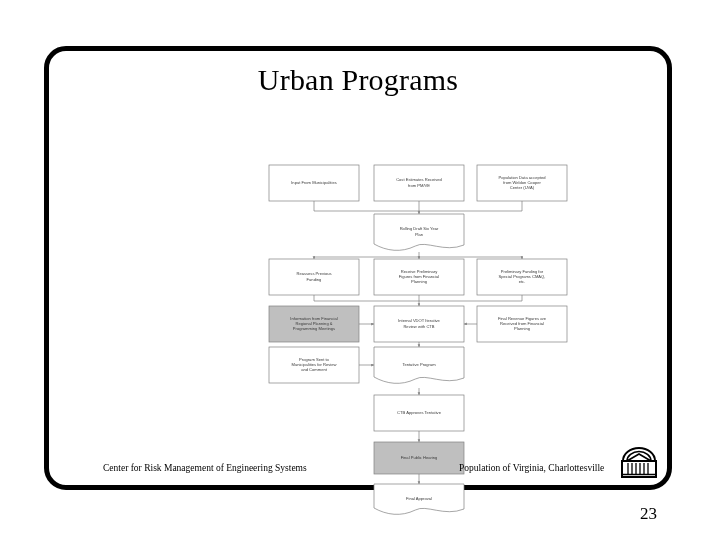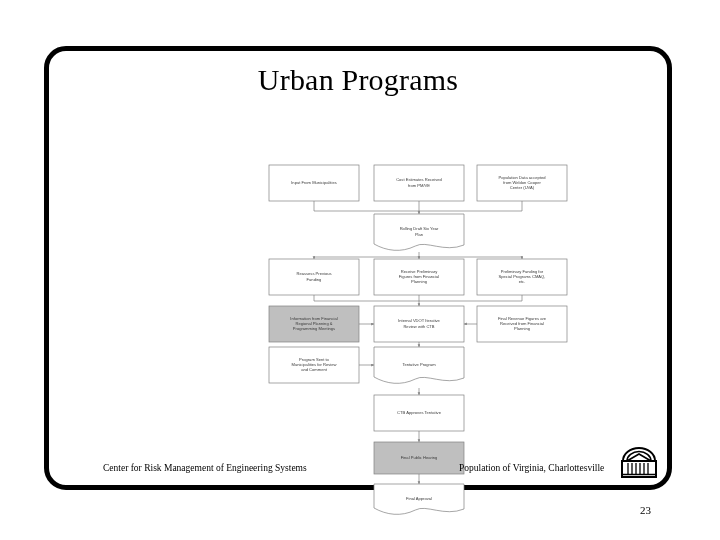--- a/index.html
+++ b/index.html
@@ -78,21 +78,21 @@
     width: 44px;
     height: 40px;
   }
 
   
   #pagenum {
     position: absolute;
     left: 640px;
     top: 504px;
     font-family: "Liberation Serif", serif;
-    font-size: 11px;
+    font-size: 17px;
     color: #000000;
   }
 
   
   #flow {
     position: absolute;
     left: 200px;
     top: 108px;
     width: 320px;
     height: 356px;

